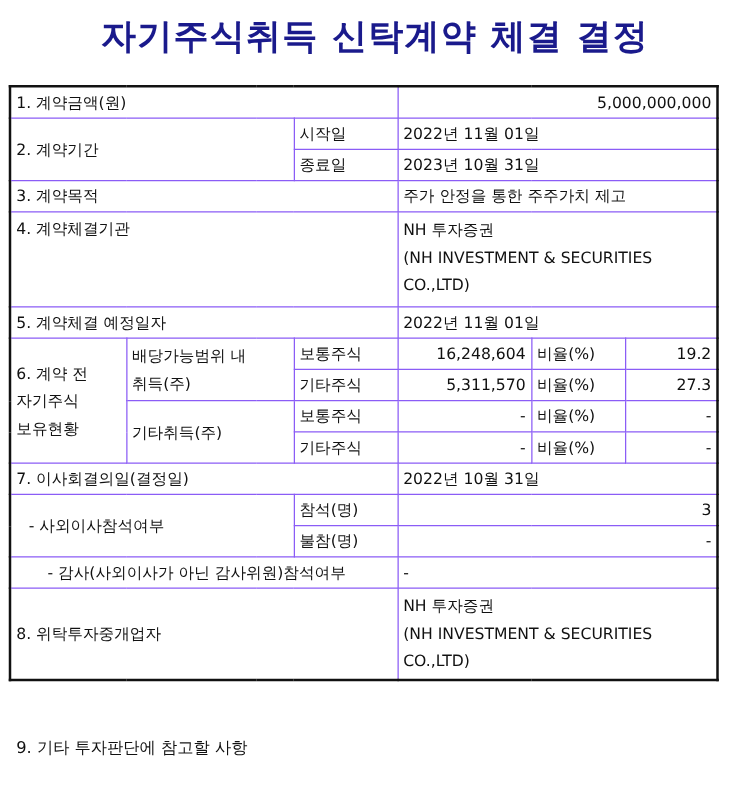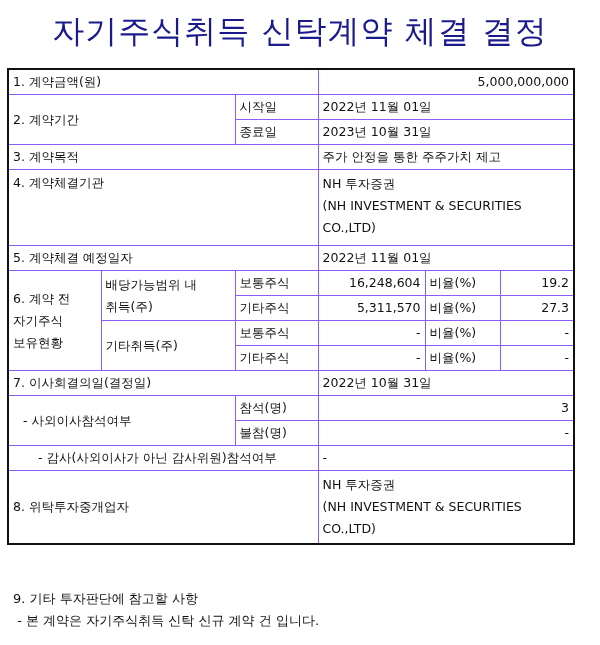--- a/index.html
+++ b/index.html
@@ -1,20 +1,20 @@
 <!DOCTYPE html>
 <html><head>
 <meta charset="utf-8">
 <style>
   html, body { margin:0; padding:0; background:#ffffff; }
   body { width:600px; height:645px; position:relative; overflow:hidden;
          font-family:"DejaVu Sans","Liberation Sans",sans-serif; color:#111; }
   .title { position:absolute; top:10px; left:0; width:600px; text-align:center;
-           font-family:"DejaVu Serif","Liberation Serif",serif; font-weight:normal;
-           font-size:32px; color:#1a1a8c; letter-spacing:1px; }
+           font-family:"DejaVu Serif","Liberation Serif",serif; font-weight:bold;
+           font-size:28px; color:#1a1a8c; letter-spacing:1px; }
   table.main { position:absolute; top:68px; left:7px; width:566px;
                border-collapse:collapse; border:2px solid #111; table-layout:fixed; }
   table.main td { border:1px solid #8b5cf6; font-size:12.5px; padding:0 4px;
                   height:24px; line-height:20px; white-space:nowrap; overflow:hidden; }
   .l { text-align:left; }
   .c { text-align:left; }
   .r { text-align:right; }
   .tall { height:72px !important; vertical-align:top; padding-top:3px !important;margin-top:28px; }
   .tall-mid { height:72px !important; vertical-align:middle; }
   .wrap { white-space:normal !important; line-height:22px !important; }
@@ -131,14 +131,13 @@
       <div>NH 투자증권</div>
       <div>(NH INVESTMENT &amp; SECURITIES</div>
       <div>CO.,LTD)</div>
     </td>
   </tr>
 </tbody>
   </table>
 
 <div class="notes">
   <div>9. 기타 투자판단에 참고할 사항</div>
-  <div style="white-space:pre"> - 본 계약은 자기주식취득 신탁 신규 계약 건 입니다.</div>
 </div>
 
 </body></html>

